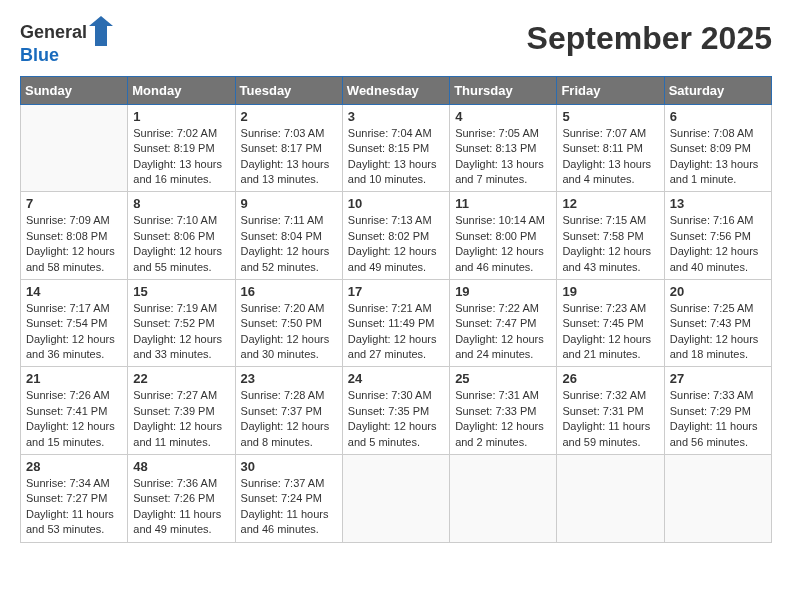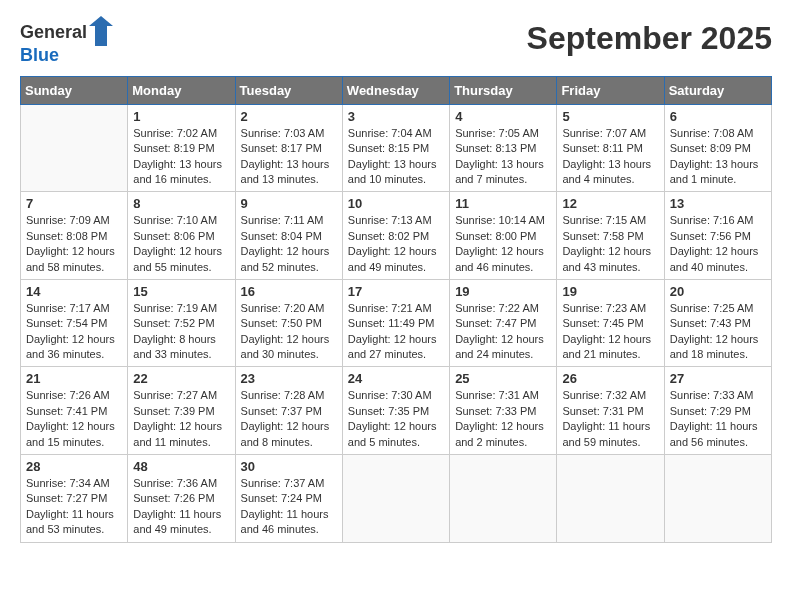--- a/index.html
+++ b/index.html
@@ -240,21 +240,21 @@
             <div>Sunrise: 7:17 AM</div>
             <div>Sunset: 7:54 PM</div>
             <div>Daylight: 12 hours and 36 minutes.</div>
           </div>
         </td>
         <td>
           <span class="day-number">15</span>
           <div class="day-info">
             <div>Sunrise: 7:19 AM</div>
             <div>Sunset: 7:52 PM</div>
-            <div>Daylight: 8 hours and 33 minutes.</div>
+            <div>Daylight: 12 hours and 33 minutes.</div>
           </div>
         </td>
         <td>
           <span class="day-number">16</span>
           <div class="day-info">
             <div>Sunrise: 7:20 AM</div>
             <div>Sunset: 7:50 PM</div>
             <div>Daylight: 12 hours and 30 minutes.</div>
           </div>
         </td>

